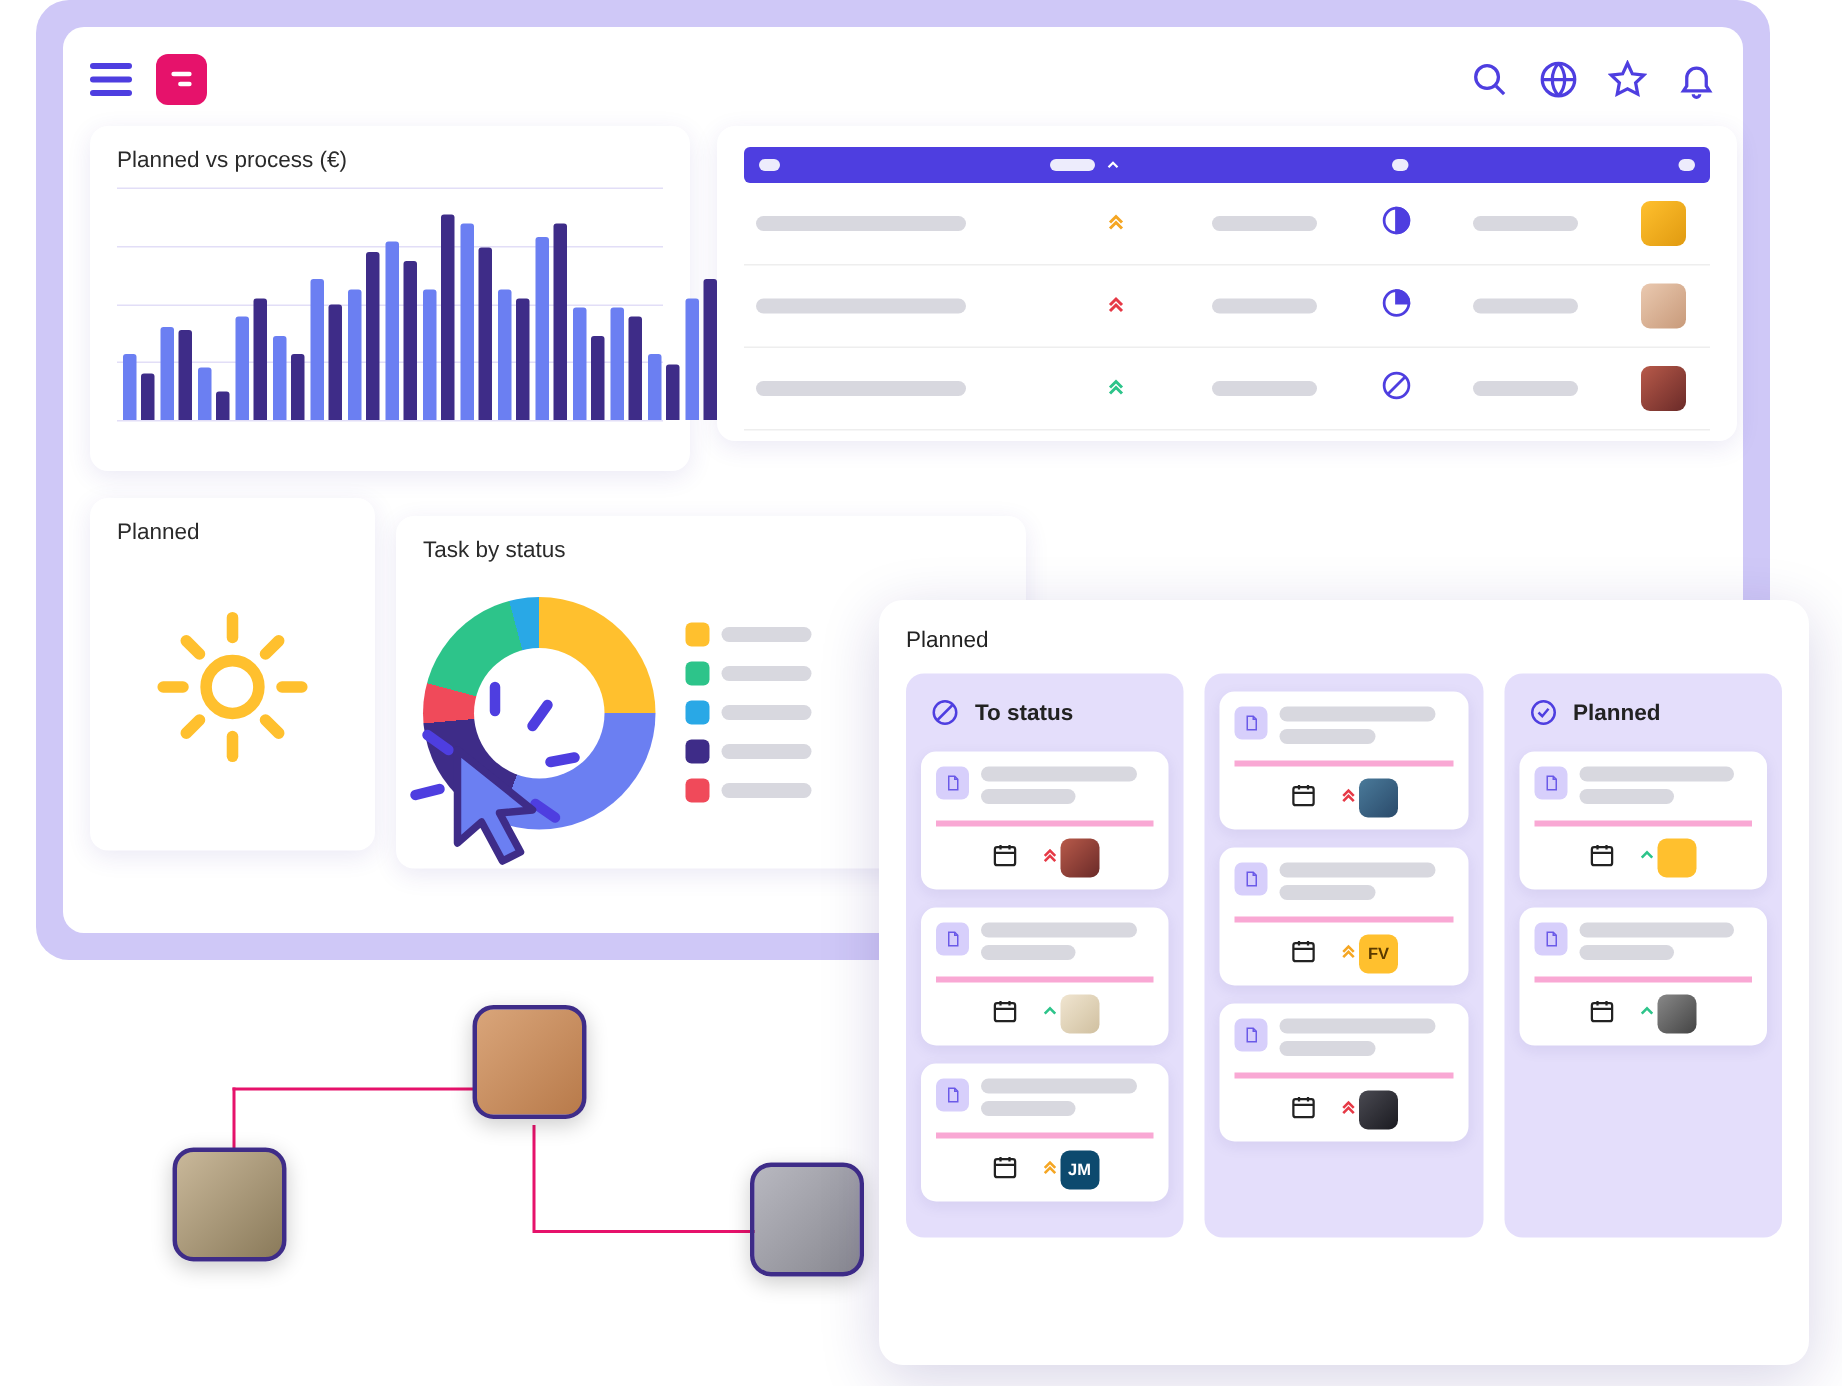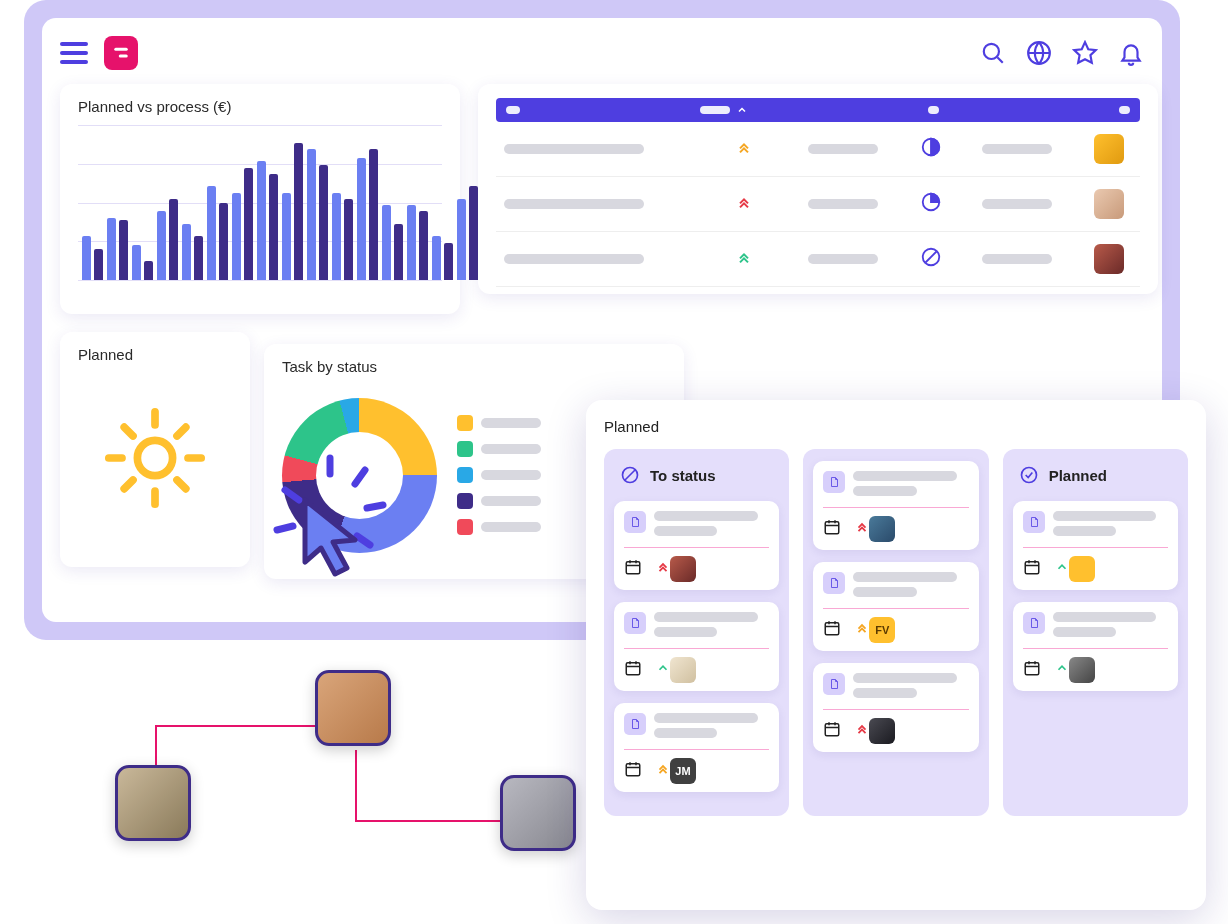--- a/index.html
+++ b/index.html
@@ -63,21 +63,21 @@
   .k-cols { display:flex; gap:14px;}
   .k-col { flex:1; background: #E4DEFB; border-radius: 12px; padding: 12px 10px;}
   .k-col-head { display:flex; align-items:center; gap:10px; font-weight:600; color:#222; font-size:15px; margin-bottom: 12px; padding: 4px 6px;}
   .k-col-head svg { width:20px; height:20px;}
   .k-card { background:#fff; border-radius: 10px; box-shadow: 0 3px 10px rgba(40,20,120,0.08); margin-bottom: 12px; padding: 10px 10px 8px;}
   .k-card-top { display:flex; align-items:flex-start; gap:8px; margin-bottom:6px;}
   .doc-ico { width:22px; height:22px; background:#D7CFFB; border-radius:5px; display:flex;align-items:center;justify-content:center; flex-shrink:0;}
   .doc-ico svg{width:12px;height:12px;}
   .k-lines { flex:1;}
   .k-lines .ph { margin-bottom:5px;}
-  .k-foot { display:flex; align-items:center; justify-content:flex-start; border-top:1px solid #f9a8d4; padding-top:8px;}
+  .k-foot { display:flex; align-items:center; justify-content:center; border-top:4px solid #f9a8d4; padding-top:8px;}
   .k-foot-l { display:flex; align-items:center; gap:14px;}
   .cal-ico svg{width:18px;height:18px;}
   .pri-ico svg{width:14px;height:14px;}
   .avatar-xs { width:26px; height:26px; border-radius:6px; display:flex;align-items:center;justify-content:center; font-size:11px; font-weight:700;color:#fff;}
   
   
   .network { position:absolute; top: 650px; left: 60px; width: 520px; height: 260px; z-index:2;}
   .net-line { position:absolute; background: #E6126B; }
   .net-av { position:absolute; width:76px; height:76px; border-radius:14px; border: 3px solid #3E2C88; box-shadow: 0 4px 14px rgba(0,0,0,0.2); overflow:hidden;}
   .net-av.a { background: linear-gradient(135deg,#c9b89a,#8a7a5a);}
@@ -412,21 +412,21 @@
                   <rect x="3" y="5" width="18" height="16" rx="2"></rect>
                   <line x1="3" y1="10" x2="21" y2="10"></line>
                   <line x1="8" y1="3" x2="8" y2="7"></line>
                   <line x1="16" y1="3" x2="16" y2="7"></line>
                 </svg></span>
               <span class="pri-ico"><svg viewBox="0 0 24 24" fill="none" stroke="#F5A623" stroke-width="3">
                   <polyline points="6 13 12 7 18 13"></polyline>
                   <polyline points="6 19 12 13 18 19"></polyline>
                 </svg></span>
             </div>
-            <div class="avatar-xs" style="background:#404040;color:#fff">JM</div>
+            <div class="avatar-xs" style="background:#0c4a6e;color:#fff">JM</div>
           </div>
         </div>
       </div>
       <div class="k-col">
         <div class="k-card">
           <div class="k-card-top">
             <div class="doc-ico">
               <svg viewBox="0 0 24 24" fill="none" stroke="#6B5AE8" stroke-width="2">
                 <path d="M7 3h8l4 4v14H7z"></path>
                 <polyline points="15 3 15 7 19 7"></polyline>

